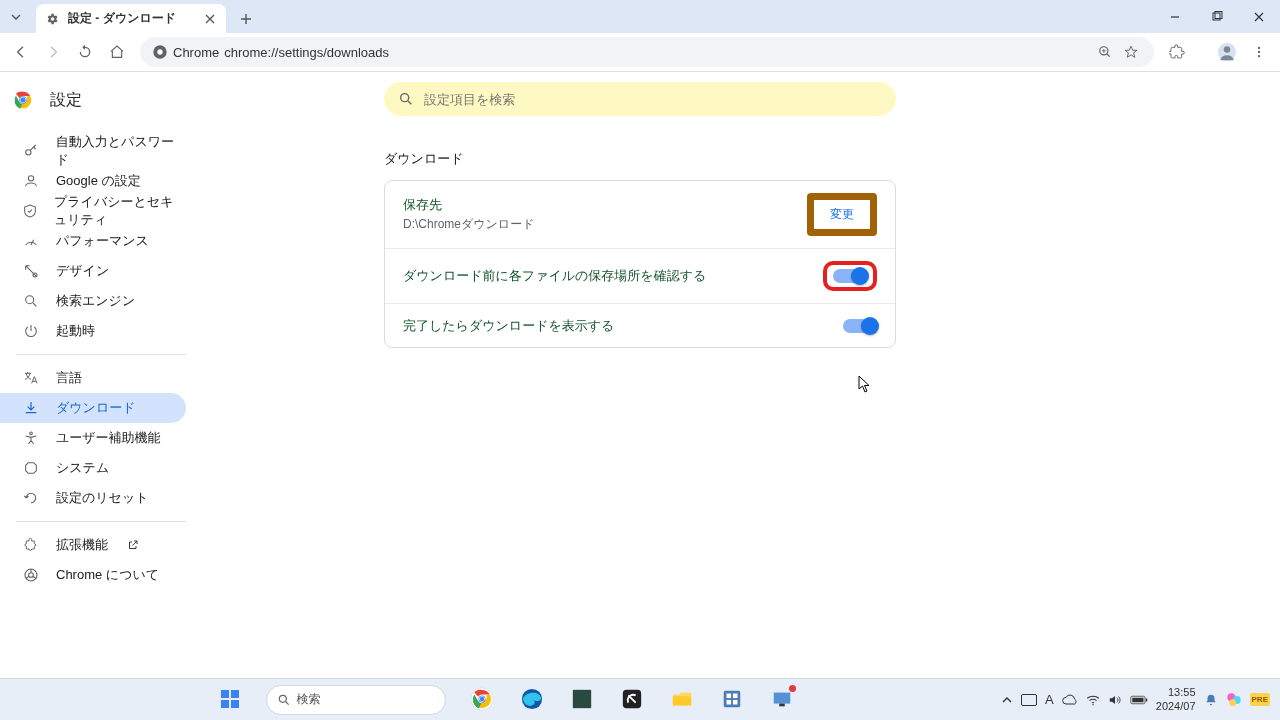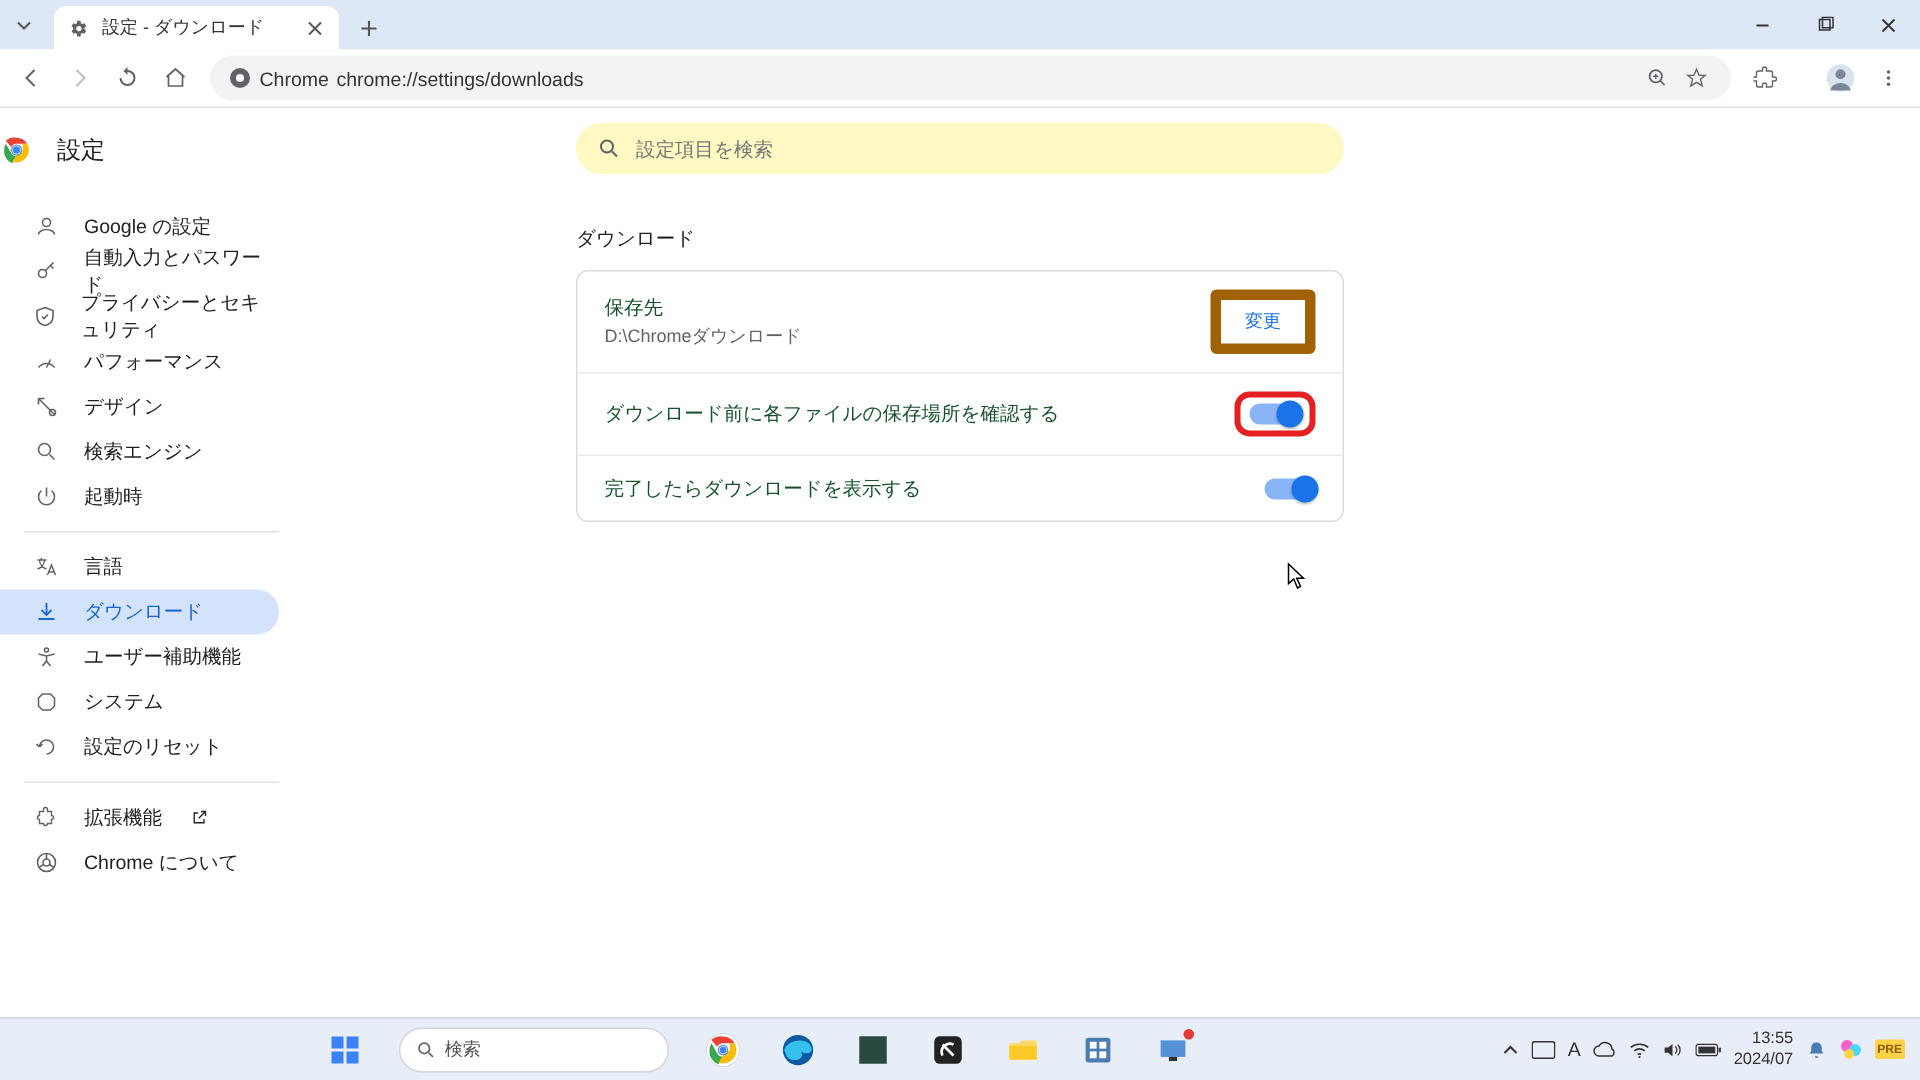--- a/index.html
+++ b/index.html
@@ -1,40 +1,40 @@
 <!DOCTYPE html>
 <html><head>
 <meta charset="utf-8">
 <style>
 * { margin: 0; padding: 0; box-sizing: border-box; font-family: "Segoe UI", Meiryo, sans-serif; }
 body { background: #fff; width: 1280px; height: 720px; overflow: hidden; position: relative; }
 
 
 .titlebar { height: 33px; background: #dde7f6; display: flex; align-items: flex-end; }
 .tab-arrow { width: 32px; height: 33px; display: flex; align-items: center; justify-content: center; cursor: pointer; }
-.tab { height: 29px; width: 190px; background: #fff; border-radius: 8px 8px 0 0; margin-left: 4px; display: flex; align-items: center; padding: 0 8px; gap: 8px; position: relative; }
+.tab { height: 29px; width: 190px; background: #fff; border-radius: 8px 8px 0 0; margin-left: 4px; display: flex; align-items: center; padding: 0 8px; gap: 8px; position: relative; font-weight: bold; }
 .tab-favicon { width: 16px; height: 16px; display: flex; align-items: center; justify-content: center; }
 .tab-title { font-size: 12px; color: #333; flex: 1; white-space: nowrap; overflow: hidden; }
 .tab-close { width: 16px; height: 16px; display: flex; align-items: center; justify-content: center; cursor: pointer; }
 .newtab { width: 28px; height: 28px; display: flex; align-items: center; justify-content: center; cursor: pointer; margin-left: 6px; }
 .window-controls { margin-left: auto; display: flex; }
 .win-btn { width: 42px; height: 33px; display: flex; align-items: center; justify-content: center; cursor: pointer; }
 
 
 .toolbar { height: 39px; background: #fff; border-bottom: 1px solid #e0e0e0; display: flex; align-items: center; padding: 0 6px; gap: 2px; }
 .tool-btn { width: 30px; height: 30px; display: flex; align-items: center; justify-content: center; border-radius: 15px; cursor: pointer; color: #5f6368; }
 .tool-btn.disabled { color: #bdbdbd; }
 .omnibox { flex: 1; height: 30px; background: #f1f3f4; border-radius: 15px; display: flex; align-items: center; padding: 0 12px; gap: 5px; margin: 0 6px; }
 .omnibox-icon { width: 16px; height: 16px; display: flex; align-items: center; justify-content: center; }
 .omnibox-prefix { font-size: 13px; color: #333; }
 .omnibox-url { font-size: 13px; color: #333; flex: 1; }
 .omnibox-right { display: flex; gap: 4px; }
 
 
-.settings-header { height: 56px; display: flex; align-items: center; padding: 0 0; gap: 16px; }
+.settings-header { height: 56px; display: flex; align-items: center; padding: 0 12px; gap: 16px; }
 .chrome-logo { width: 22px; height: 22px; }
 .settings-title { font-size: 16px; color: #202124; }
 
 
 .sidebar { width: 250px; padding-top: 0; }
 .sb-section { padding: 8px 0; }
 .sb-hr { border: none; border-top: 1px solid #e0e0e0; margin: 0 8px 0 16px; width: 170px; }
 .sb-item { height: 30px; display: flex; align-items: center; padding-left: 22px; gap: 16px; font-size: 13px; color: #202124; border-radius: 0 15px 15px 0; margin-right: 64px; cursor: pointer; }
 .sb-item.active { background: #d3e2fd; color: #1967d2; }
 .sb-item .sb-icon { width: 18px; height: 18px; display: flex; align-items: center; justify-content: center; color: #5f6368; }
@@ -52,21 +52,21 @@
 .row-main { flex: 1; }
 .row-title { font-size: 13px; color: #14532d; }
 .row-sub { font-size: 12px; color: #5f6368; margin-top: 2px; }
 .change-btn { border: 7px solid #a16207; background: #fff; color: #1a73e8; font-size: 12px; padding: 6px 16px; border-radius: 4px; cursor: pointer; }
 .toggle { width: 34px; height: 14px; background: #8ab4f8; border-radius: 7px; position: relative; cursor: pointer; }
 .toggle::after { content: ""; position: absolute; width: 18px; height: 18px; background: #1a73e8; border-radius: 50%; top: -2px; right: -2px; box-shadow: 0 1px 2px rgba(0,0,0,0.3); }
 .highlight-ring { border: 4px solid #e62020; border-radius: 10px; padding: 4px 6px; display: inline-flex; }
 
 
 .taskbar { position: absolute; bottom: 0; left: 0; right: 0; height: 42px; background: #e8eef7; border-top: 1px solid #cfd8e3; display: flex; align-items: center; padding: 0 10px; }
-.task-center { display: flex; align-items: center; gap: 22px; margin: 0 auto; }
+.task-center { display: flex; gap: 22px; margin: 0 auto; }
 .task-icon { width: 28px; height: 28px; display: flex; align-items: center; justify-content: center; border-radius: 4px; cursor: pointer; }
 .task-search { width: 180px; height: 30px; background: #fff; border: 1px solid #d0d7e2; border-radius: 16px; display: flex; align-items: center; padding: 0 10px; gap: 6px; font-size: 12px; color: #555; }
 .systray { display: flex; align-items: center; gap: 8px; font-size: 11px; color: #333; }
 .systray .clock { text-align: right; line-height: 1.2; }
 
 
 .left-col { display: flex; flex-direction: column; width: 250px; }
 .page-wrap { display: flex; flex-direction: column; }
 
 svg { display: block; }
@@ -206,34 +206,34 @@
             </svg>
         </span>
         <span class="settings-title">設定</span>
       </div>
 
       <div class="sidebar">
         <div class="sb-section">
           <div class="sb-item">
               <span class="sb-icon">
                 <svg width="16" height="16" viewBox="0 0 24 24">
+                  <circle cx="8" cy="14" r="4" stroke="currentColor" stroke-width="1.6" fill="none"></circle>
+                  <path d="M11 11 L19 3 M16 6 L19 9" stroke="currentColor" stroke-width="1.6"></path>
+                </svg>
+              </span>
+              <span>自動入力とパスワード</span>
+            </div>
+          <div class="sb-item">
+              <span class="sb-icon">
+                <svg width="16" height="16" viewBox="0 0 24 24">
                   <circle cx="12" cy="8" r="4" stroke="currentColor" stroke-width="1.6" fill="none"></circle>
                   <path d="M4 20a8 5 0 0116 0" stroke="currentColor" stroke-width="1.6" fill="none"></path>
                 </svg>
               </span>
               <span>Google の設定</span>
-            </div>
-          <div class="sb-item">
-              <span class="sb-icon">
-                <svg width="16" height="16" viewBox="0 0 24 24">
-                  <circle cx="8" cy="14" r="4" stroke="currentColor" stroke-width="1.6" fill="none"></circle>
-                  <path d="M11 11 L19 3 M16 6 L19 9" stroke="currentColor" stroke-width="1.6"></path>
-                </svg>
-              </span>
-              <span>自動入力とパスワード</span>
             </div>
           <div class="sb-item">
               <span class="sb-icon">
                 <svg width="16" height="16" viewBox="0 0 24 24">
                   <path d="M12 3 L20 6 V12 C20 17 16 20 12 21 C8 20 4 17 4 12 V6 Z" stroke="currentColor" stroke-width="1.6" fill="none"></path>
                   <path d="M9 12 L11 14 L15 10" stroke="currentColor" stroke-width="1.6" fill="none"></path>
                 </svg>
               </span>
               <span>プライバシーとセキュリティ</span>
             </div>

